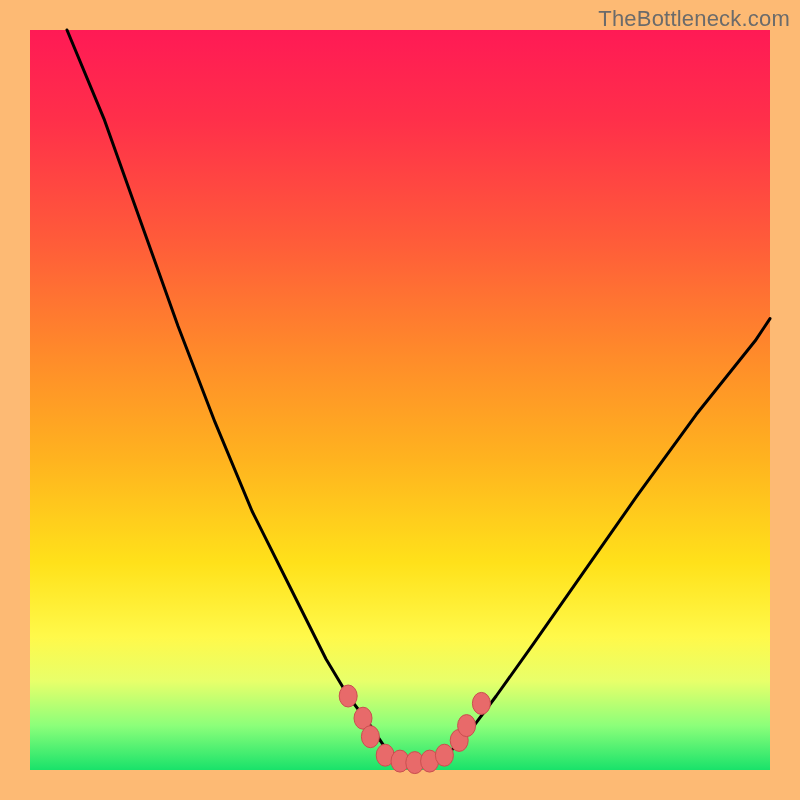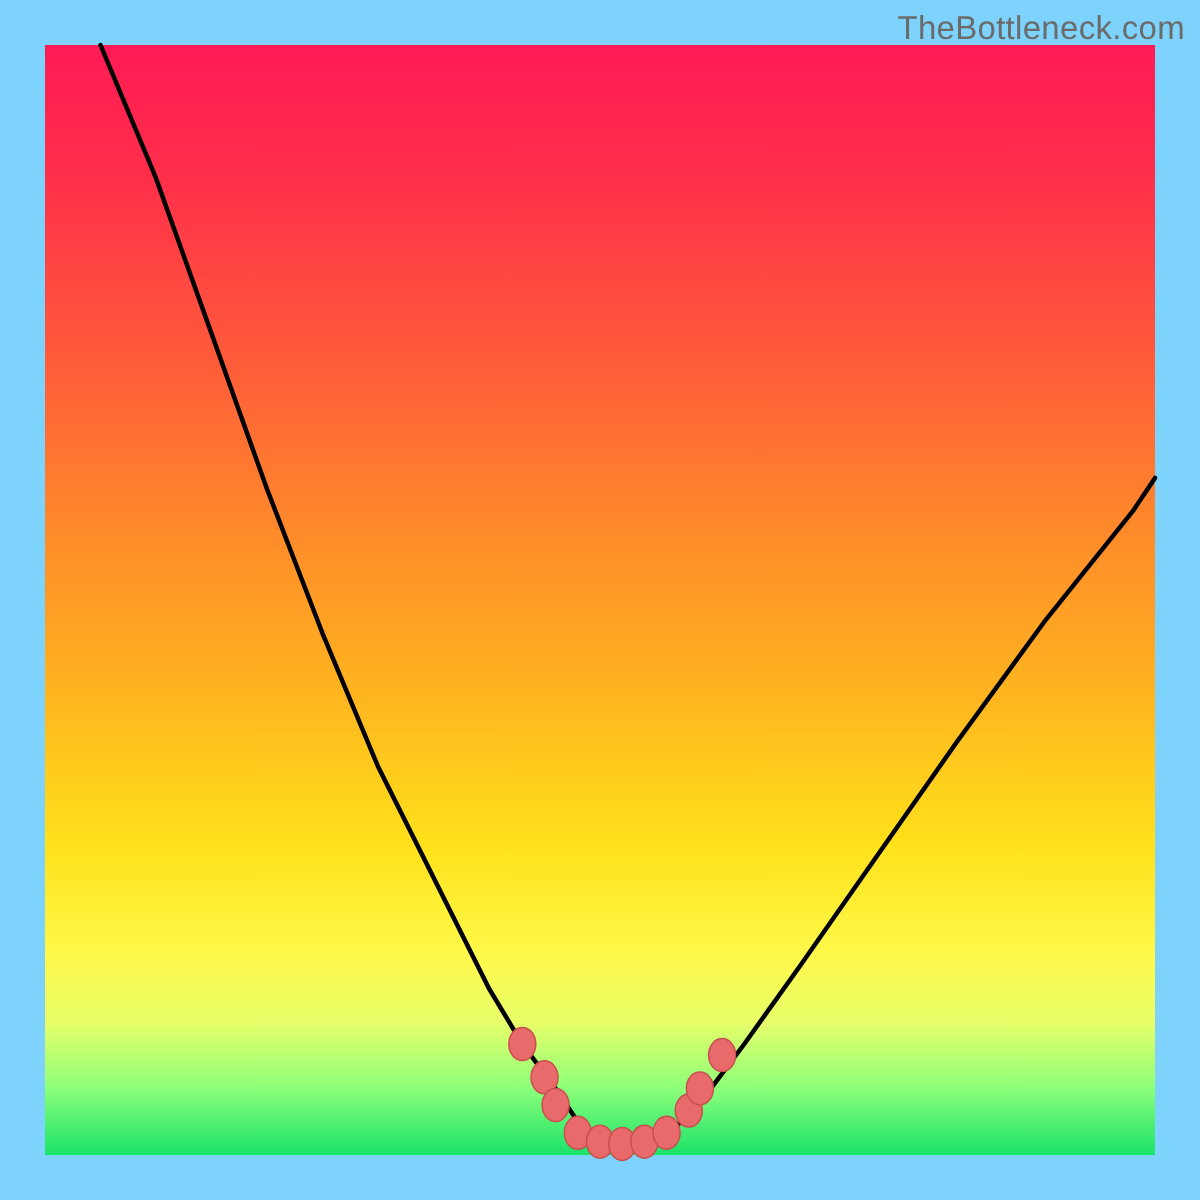--- a/index.html
+++ b/index.html
@@ -8,21 +8,21 @@
     width: 800px;
     height: 800px;
     overflow: hidden;
     background: #000;
     font-family: Arial, Helvetica, sans-serif;
   }
   .frame {
     position: relative;
     width: 800px;
     height: 800px;
-    background: #7dd3fc;
+    background: #fdba74;
   }
   .plot-area {
     position: absolute;
     left: 30px;
     top: 30px;
     width: 740px;
     height: 740px;
     
     background: linear-gradient(
       to bottom,

